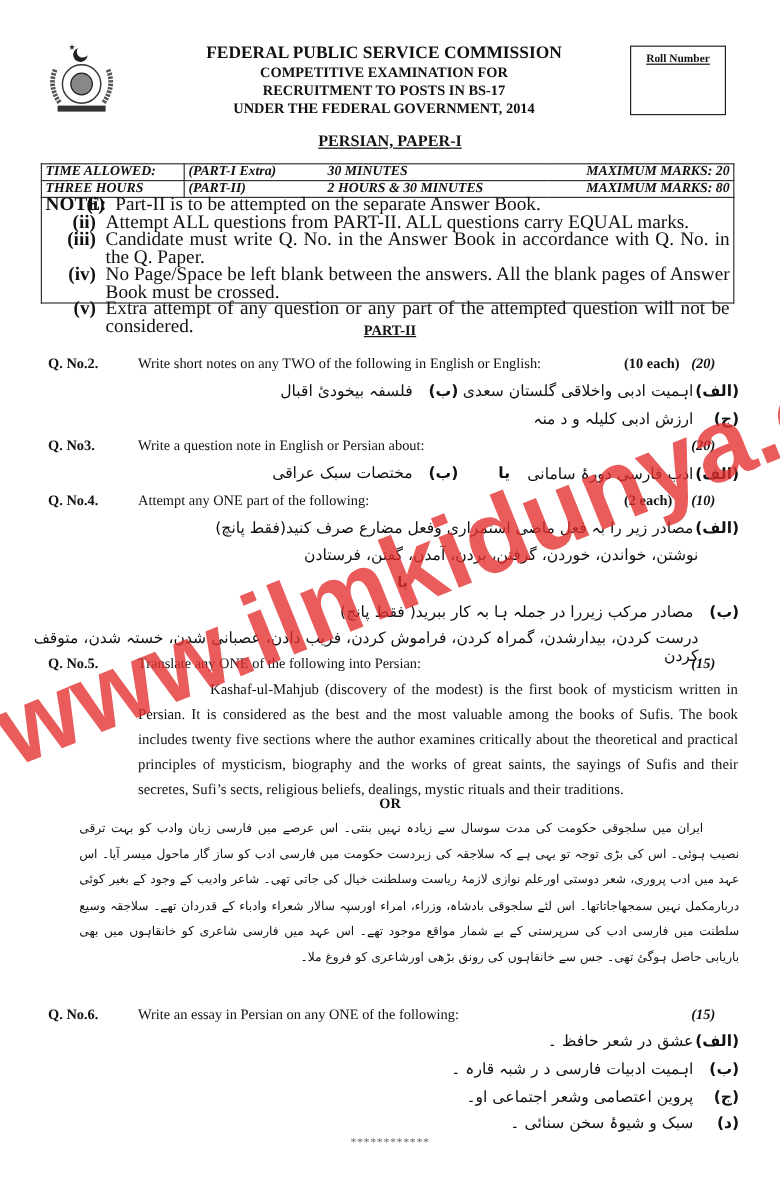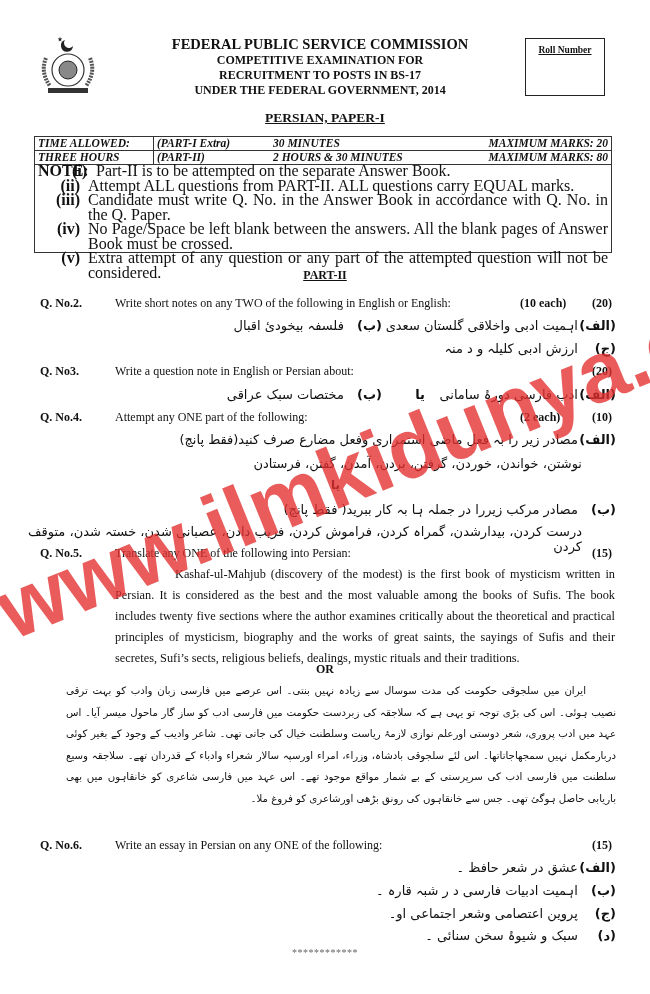--- a/index.html
+++ b/index.html
@@ -26,21 +26,21 @@
            border:1px solid #333; border-top:none; padding:0 3px; font-size:16px; line-height:14.5px; }
   .nrow { display:flex; }
   .nrow .lab { width:42px; text-align:right; padding-right:8px; flex:none; }
   .nrow .txt { flex:1; text-align:justify; }
   .part2 { left:0; width:650px; top:268px; text-align:center; font-weight:bold; font-size:12px;
            text-decoration:underline; }
   .q { position:absolute; left:40px; width:572px; font-size:12px; height:16px; }
   .q .qn { position:absolute; left:0; font-weight:bold;text-align:center; }
   .q .qt { position:absolute; left:75px; }
   .q .each { position:absolute; left:480px; font-weight:bold; }
-  .q .mk { position:absolute; right:0; font-weight:bold; }
+  .q .mk { position:absolute; right:16px; font-weight:bold;font-style:italic; }
   .fa { position:absolute; direction:rtl; font-family:"DejaVu Sans", sans-serif; font-size:13px; }
   .fa .opt { font-weight:bold; display:inline-block; width:34px; }
   .para { position:absolute; left:115px; width:500px; font-size:12.3px; line-height:21px; text-align:justify; }
   .or { position:absolute; left:0; width:650px; text-align:center; font-weight:bold; font-size:12px; }
   .urdu { position:absolute; left:66px; width:550px; direction:rtl; text-align:justify;
           font-family:"DejaVu Sans", sans-serif; font-size:10.2px; line-height:21.5px; }
   .stars { left:0; width:650px; top:947px; text-align:center; font-size:10px; color:#666; letter-spacing:0.5px; }
   .wm { position:absolute; left:20px; top:560px; transform-origin:left bottom; transform:rotate(-22deg);
         font-family:"Liberation Sans", sans-serif; font-weight:bold; font-size:86px; color:#e52e2e;
         opacity:0.78; white-space:nowrap; pointer-events:none; }

